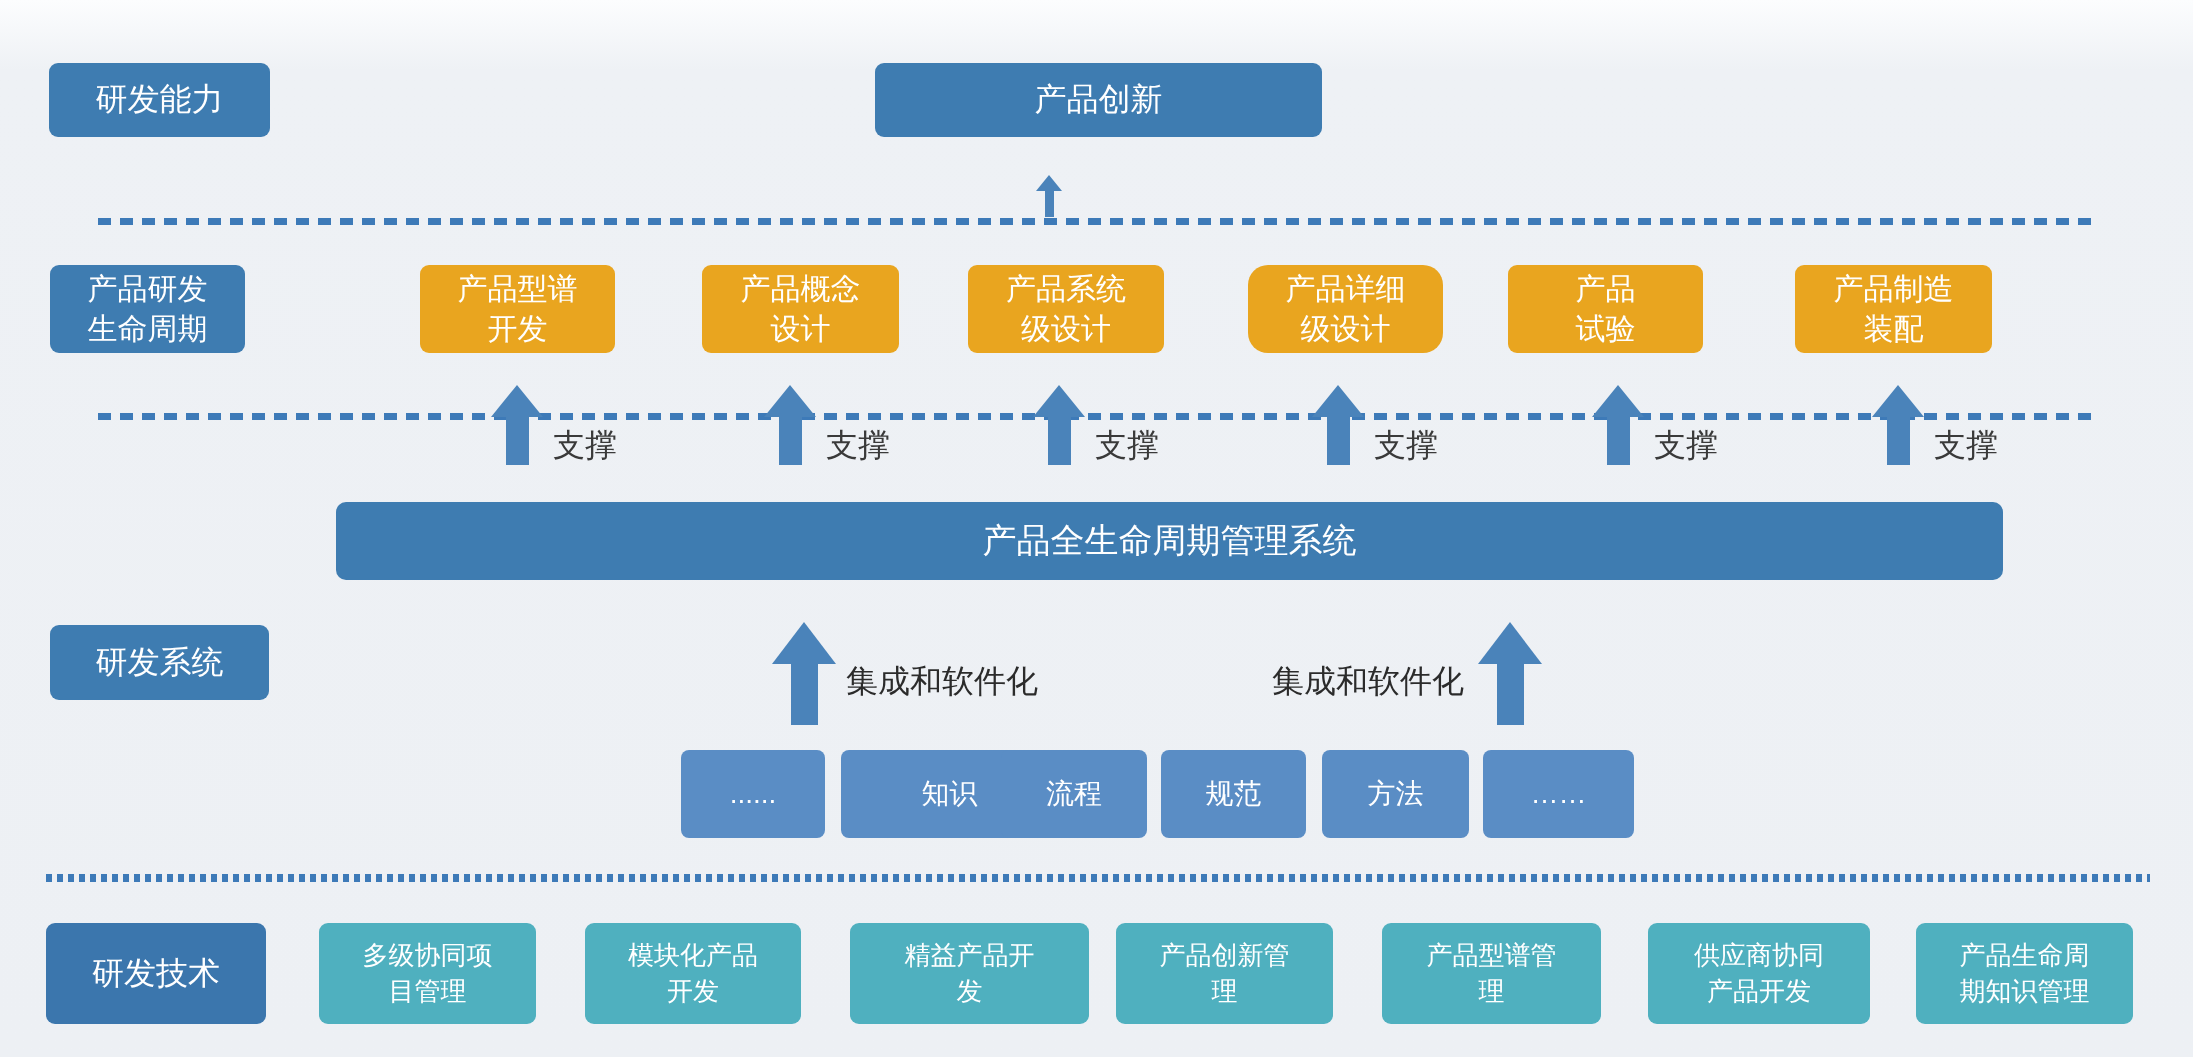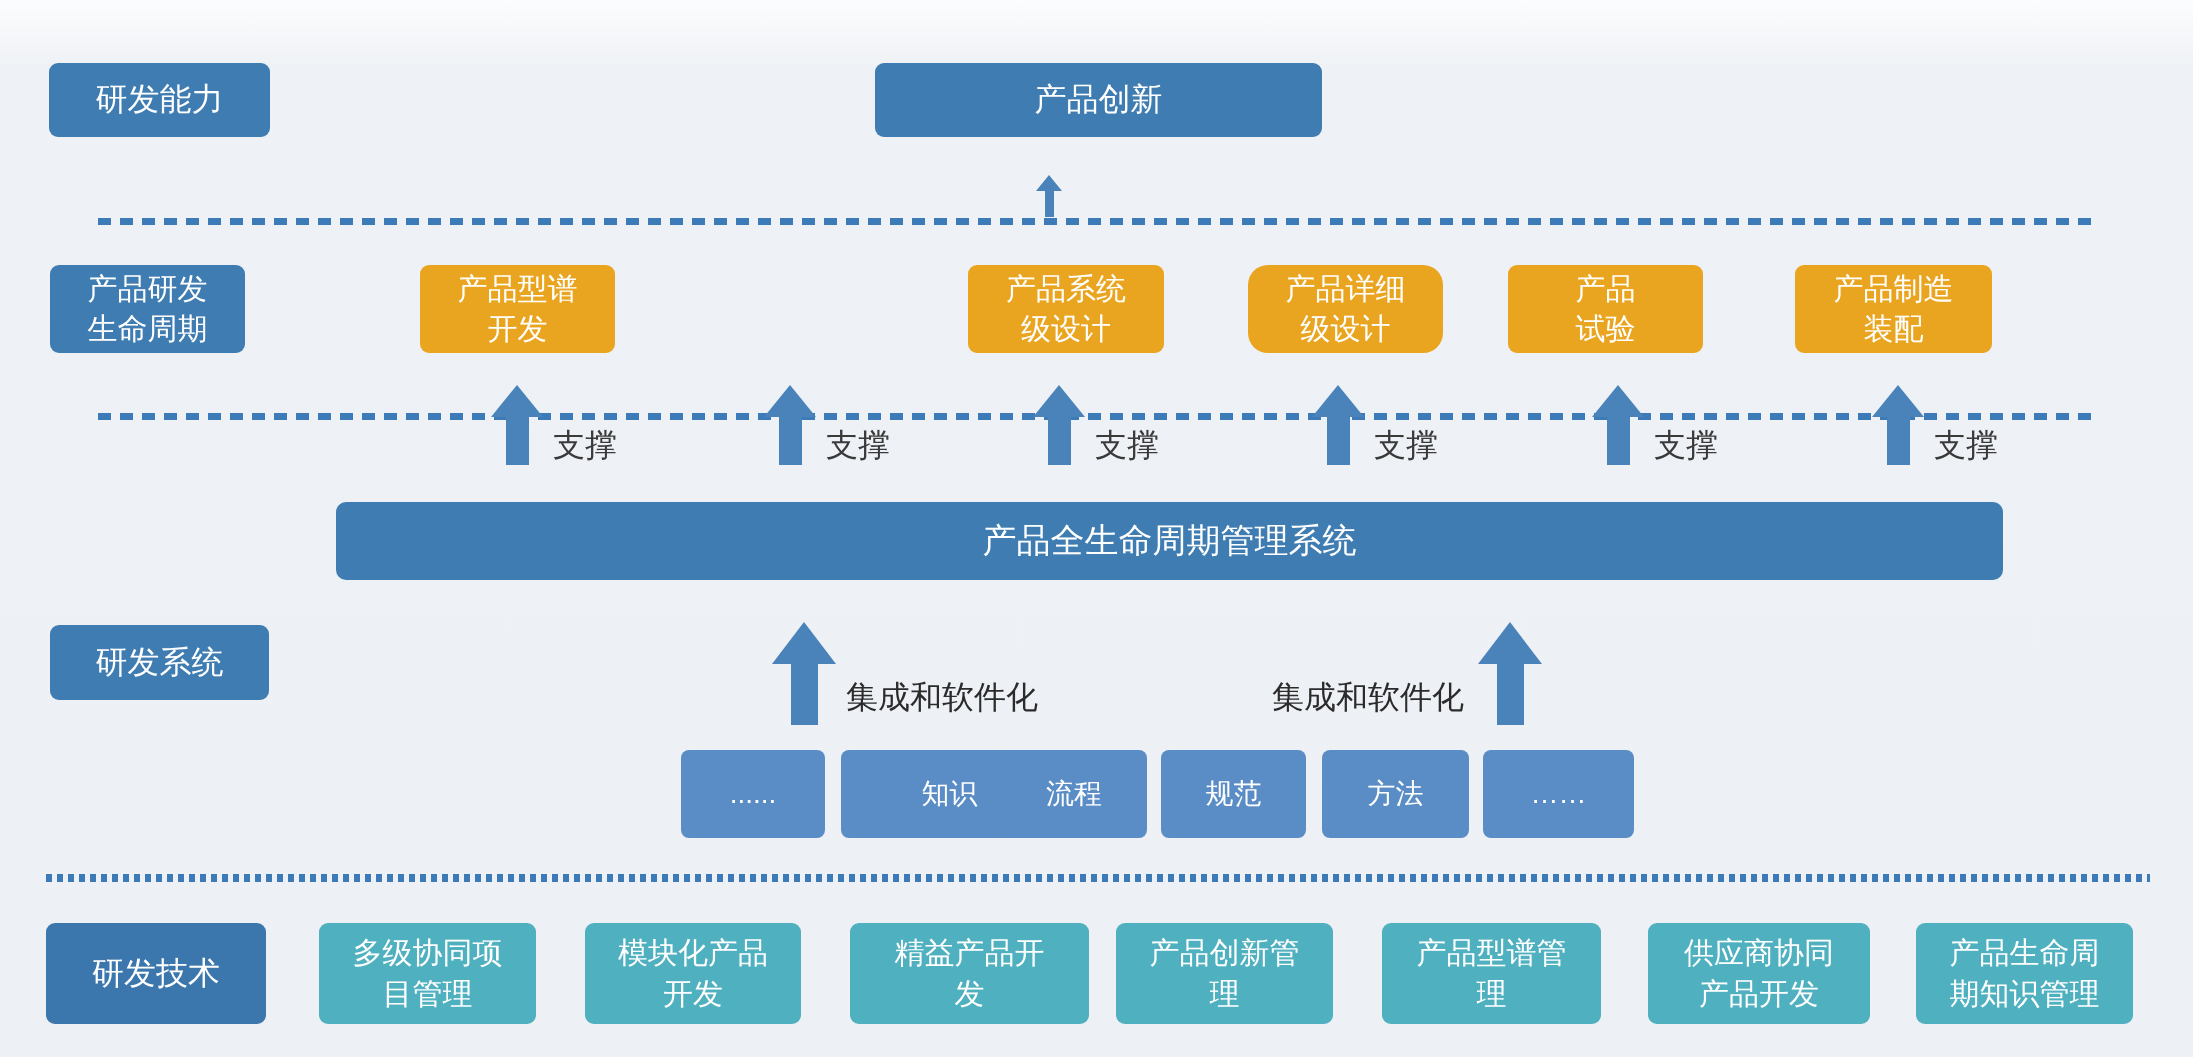--- a/index.html
+++ b/index.html
@@ -68,35 +68,35 @@
 
   
   .plm{left:336px;top:502px;width:1667px;height:78px;font-size:34px;border-radius:10px;}
 
   
   .sys{left:50px;top:625px;width:219px;height:75px;font-size:32px;}
   .arrow-int{top:622px;width:64px;}
   .arrow-int .head{border-left:32px solid transparent;border-right:32px solid transparent;border-bottom:42px solid #4a83ba;}
   .arrow-int .stem{width:27px;height:61px;background:#4a83ba;}
   .int1{left:772px;}.int2{left:1478px;}
-  .intlab{position:absolute;top:676px;font-size:32px;color:#2b2b2b;}
+  .intlab{position:absolute;top:660px;font-size:32px;color:#2b2b2b;}
   .intl1{left:846px;}
   .intl2{left:1272px;}
 
   
   .kn{top:750px;height:88px;font-size:28px;border-radius:8px;}
   .k1{left:681px;width:144px;}
   .k2{left:841px;width:145px;padding-left:36px;}
   .k3{left:1001px;width:146px;}
   .k4{left:1161px;width:145px;}
   .k5{left:1322px;width:147px;}
   .k6{left:1483px;width:151px;}
 
   
-  .bt{top:923px;height:101px;font-size:30px;}
+  .bt{top:923px;height:101px;font-size:26px;}
   .tech{left:46px;width:220px;font-size:32px;}
   .t1{left:319px;width:217px;}
   .t2{left:585px;width:216px;}
   .t3{left:850px;width:239px;}
   .t4{left:1116px;width:217px;}
   .t5{left:1382px;width:219px;}
   .t6{left:1648px;width:222px;}
   .t7{left:1916px;width:217px;}
 </style>
 </head>
@@ -110,20 +110,22 @@
   <div class="arrow arrow-small">
       <div class="head"></div>
       <div class="stem"></div>
     </div>
   <div class="dash dash1"></div>
 
   <div class="box blue r2 lcl">产品研发
 生命周期</div>
   <div class="box orange r2 s1">产品型谱
 开发</div>
+  <div class="box orange r2 s2">产品概念
+设计</div>
   <div class="box orange r2 s3">产品系统
 级设计</div>
   <div class="box orange r2 s4">产品详细
 级设计</div>
   <div class="box orange r2 s5">产品
 试验</div>
   <div class="box orange r2 s6">产品制造
 装配</div>
 
   <div class="dash dash2"></div>

